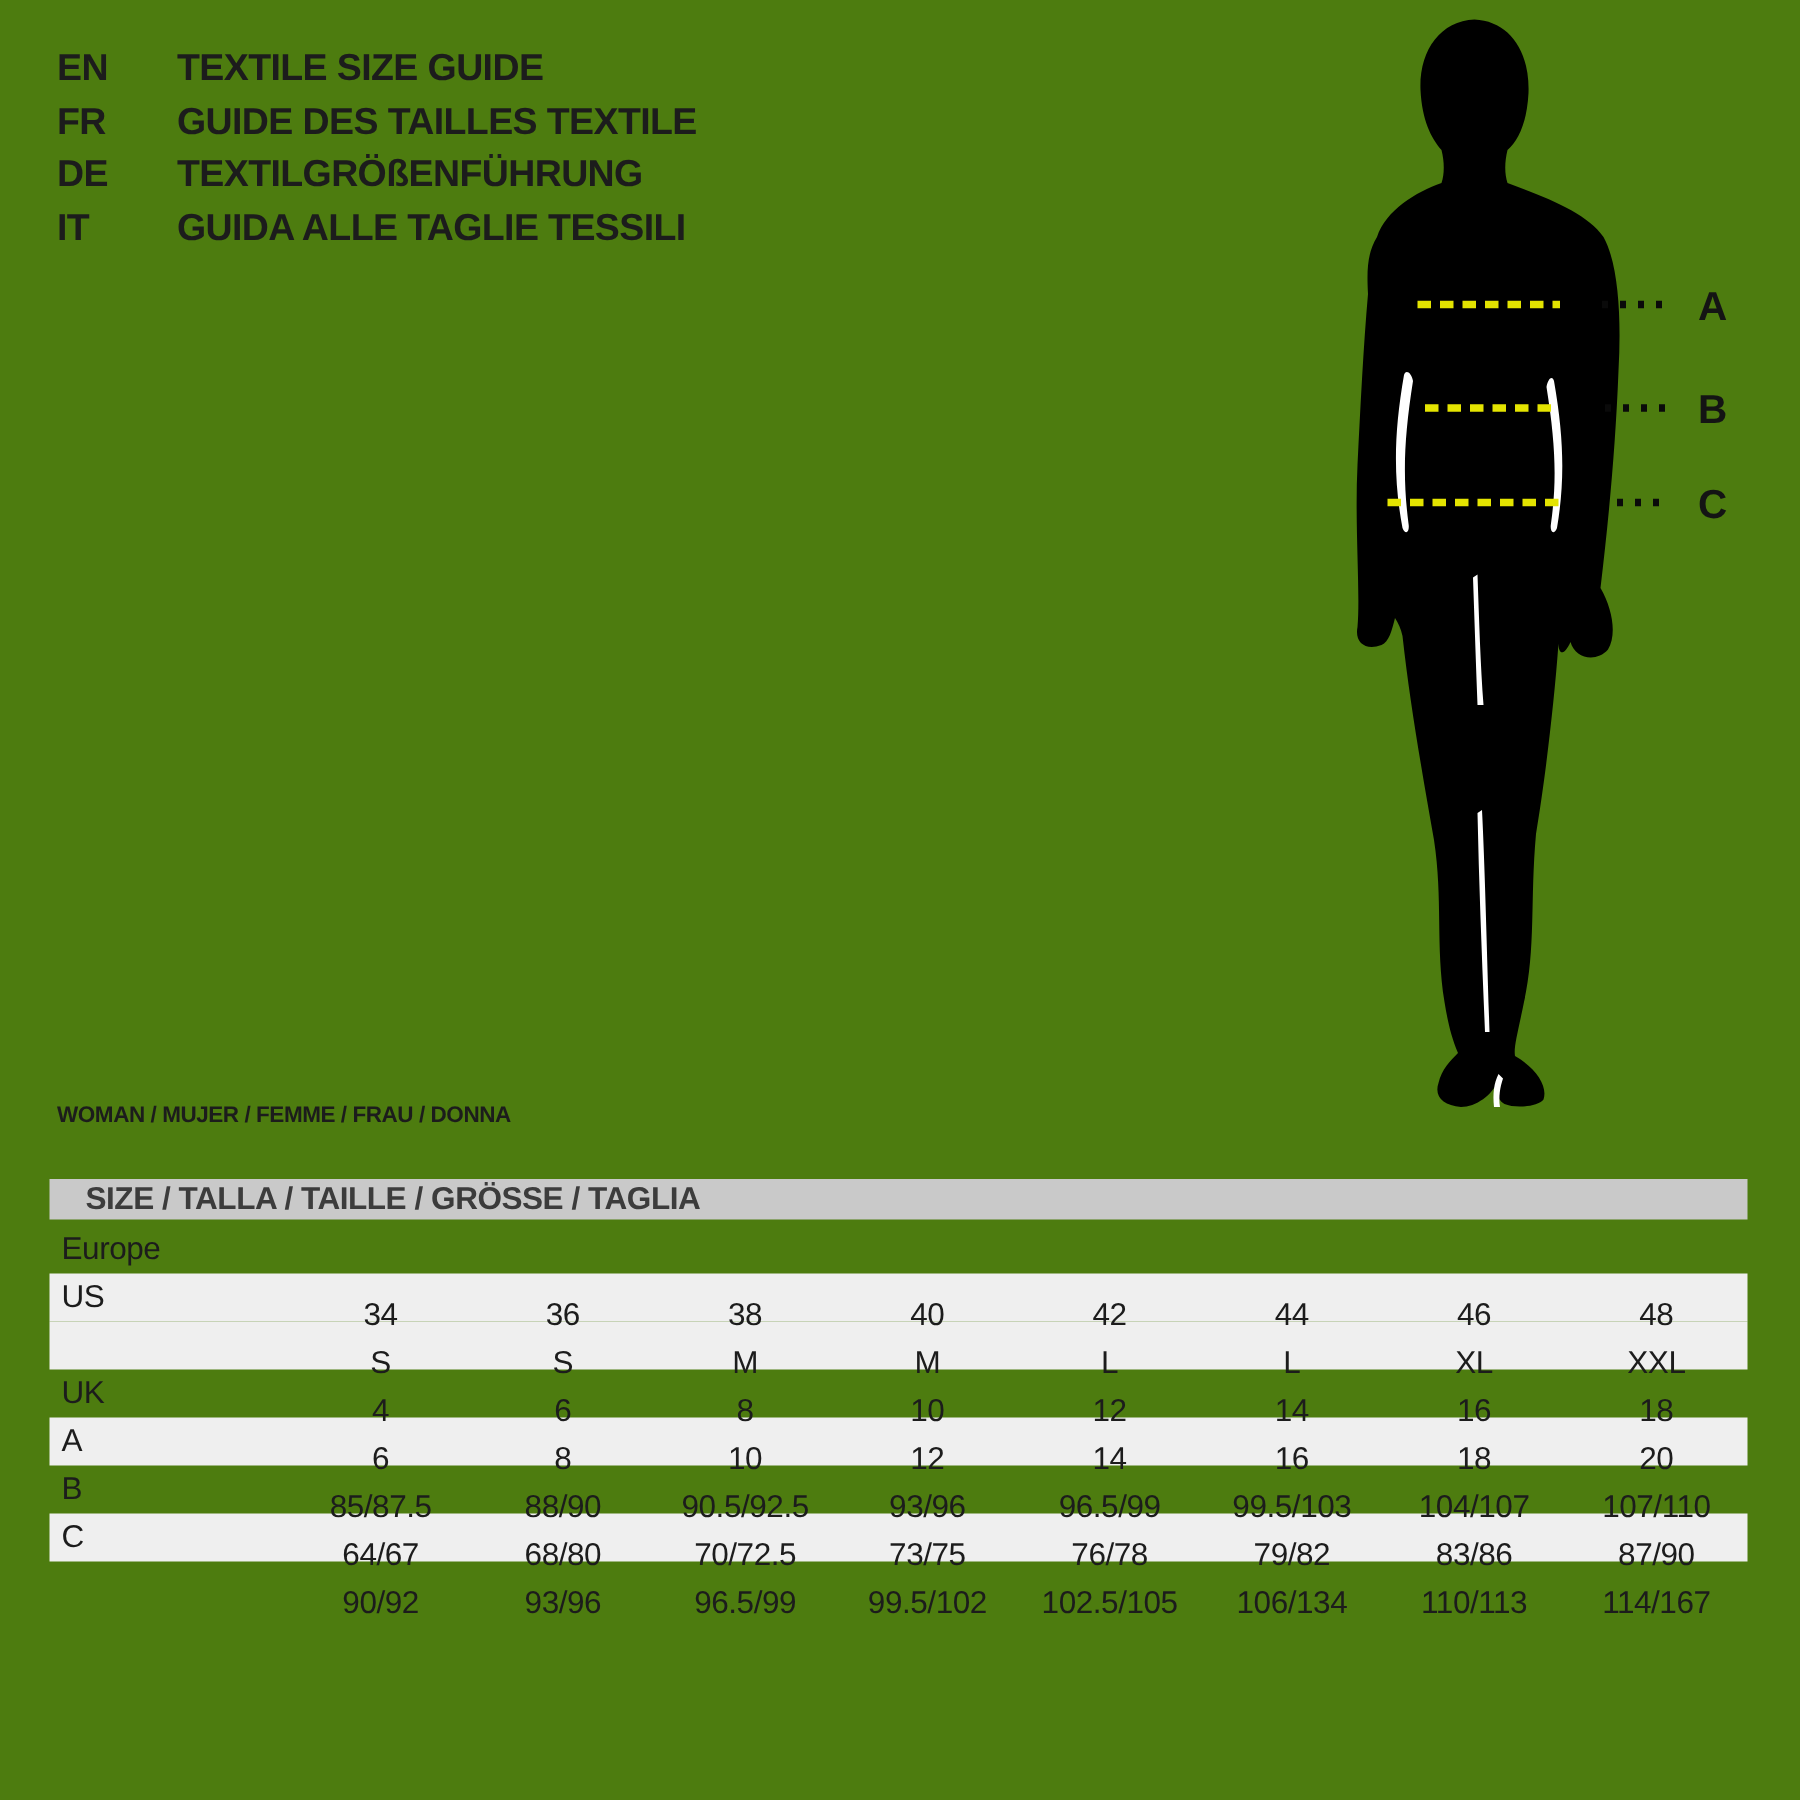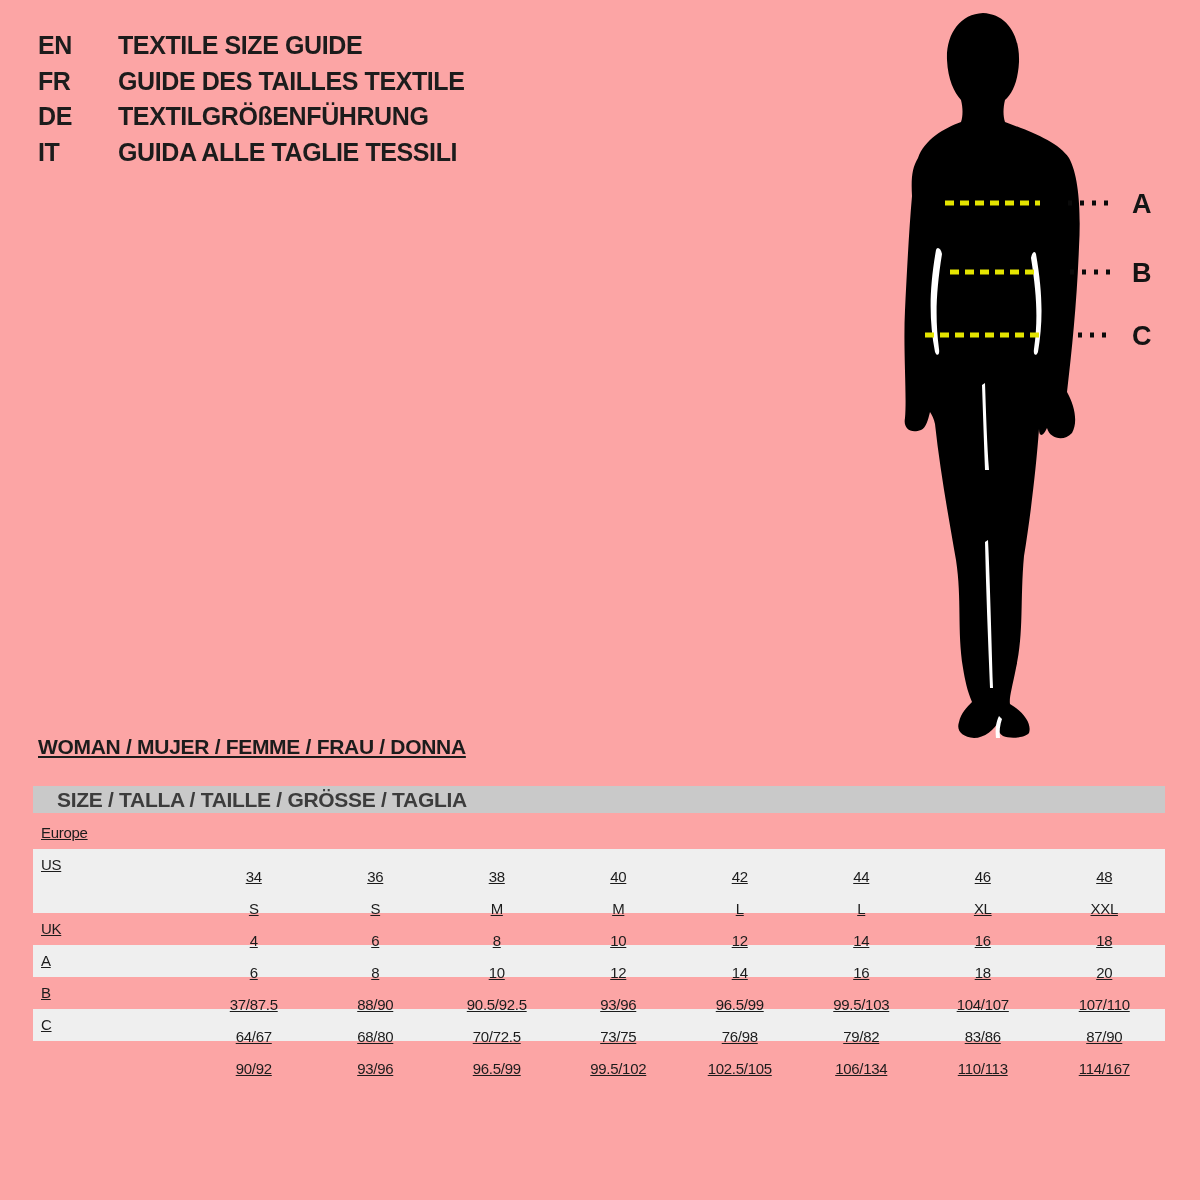--- a/index.html
+++ b/index.html
@@ -1,38 +1,38 @@
 <!DOCTYPE html>
 <html><head>
 <meta charset="utf-8">
 <style>
   html,body { margin:0; padding:0; background:#ffffff; }
   .page {
-    position:relative; width:1200px; height:1200px; background:#fca5a5;
+    position:relative; width:1200px; height:1200px; background:#4d7c0f;
     font-family:"Liberation Sans", sans-serif; color:#1c1c1c; overflow:hidden;
   }
   
   .lang-block { position:absolute; left:38px; top:28px; }
   .lang-row { display:flex; line-height:35.5px; font-size:25px; font-weight:bold; letter-spacing:-0.4px; }
   .lang-code { width:80px; flex:0 0 80px; }
   .lang-title { white-space:nowrap; }
   
   .figure { position:absolute; left:850px; top:0; width:350px; height:760px; }
   .marker-letter { font-family:"Liberation Sans", sans-serif; font-size:27px; font-weight:bold; fill:#141414; }
   
-  .section-title { position:absolute; left:38px; top:735px; font-size:21px; font-weight:bold; letter-spacing:-0.3px;text-decoration:underline; }
+  .section-title { position:absolute; left:38px; top:735px; font-size:15px; font-weight:bold; letter-spacing:-0.3px; }
   
   .table { position:absolute; left:33px; top:786px; width:1132px; }
   .t-header {
     height:27px; line-height:27px; background:#c9c9c9; color:#3c3c3c;
     font-size:21px; font-weight:bold; padding-left:24px; letter-spacing:-0.3px;
     margin-bottom:4px; box-sizing:border-box;
   }
   .t-body { width:100%; }
-  .t-row { display:flex; height:32px; line-height:32px; font-size:15px; letter-spacing:-0.3px;text-decoration:underline; }
+  .t-row { display:flex; height:32px; line-height:32px; font-size:21px; letter-spacing:-0.3px; }
   .t-row:nth-child(2), .t-row:nth-child(3), .t-row:nth-child(5), .t-row:nth-child(7) { background:#efefef; }
   .t-label { width:160px; flex:0 0 160px; padding-left:8px; box-sizing:border-box; }
   .t-cells { flex:1; display:grid; grid-template-columns:repeat(8,1fr); }
   .t-cell { text-align:center; white-space:nowrap;margin-top:44px; }
   
   .legend { position:absolute; left:38px; top:1086px; }
   .legend-line { font-size:21px; font-weight:bold; line-height:35px; letter-spacing:-0.3px; white-space:nowrap; }
 </style>
 </head>
 <body>
@@ -164,38 +164,38 @@
             <div class="t-cell">12</div>
             <div class="t-cell">14</div>
             <div class="t-cell">16</div>
             <div class="t-cell">18</div>
             <div class="t-cell">20</div>
           </div>
   </div>
         <div class="t-row">
     <div class="t-label">A</div>
     <div class="t-cells">
-            <div class="t-cell">37/87.5</div>
+            <div class="t-cell">85/87.5</div>
             <div class="t-cell">88/90</div>
             <div class="t-cell">90.5/92.5</div>
             <div class="t-cell">93/96</div>
             <div class="t-cell">96.5/99</div>
             <div class="t-cell">99.5/103</div>
             <div class="t-cell">104/107</div>
             <div class="t-cell">107/110</div>
           </div>
   </div>
         <div class="t-row">
     <div class="t-label">B</div>
     <div class="t-cells">
             <div class="t-cell">64/67</div>
             <div class="t-cell">68/80</div>
             <div class="t-cell">70/72.5</div>
             <div class="t-cell">73/75</div>
-            <div class="t-cell">76/98</div>
+            <div class="t-cell">76/78</div>
             <div class="t-cell">79/82</div>
             <div class="t-cell">83/86</div>
             <div class="t-cell">87/90</div>
           </div>
   </div>
         <div class="t-row">
     <div class="t-label">C</div>
     <div class="t-cells">
             <div class="t-cell">90/92</div>
             <div class="t-cell">93/96</div>

